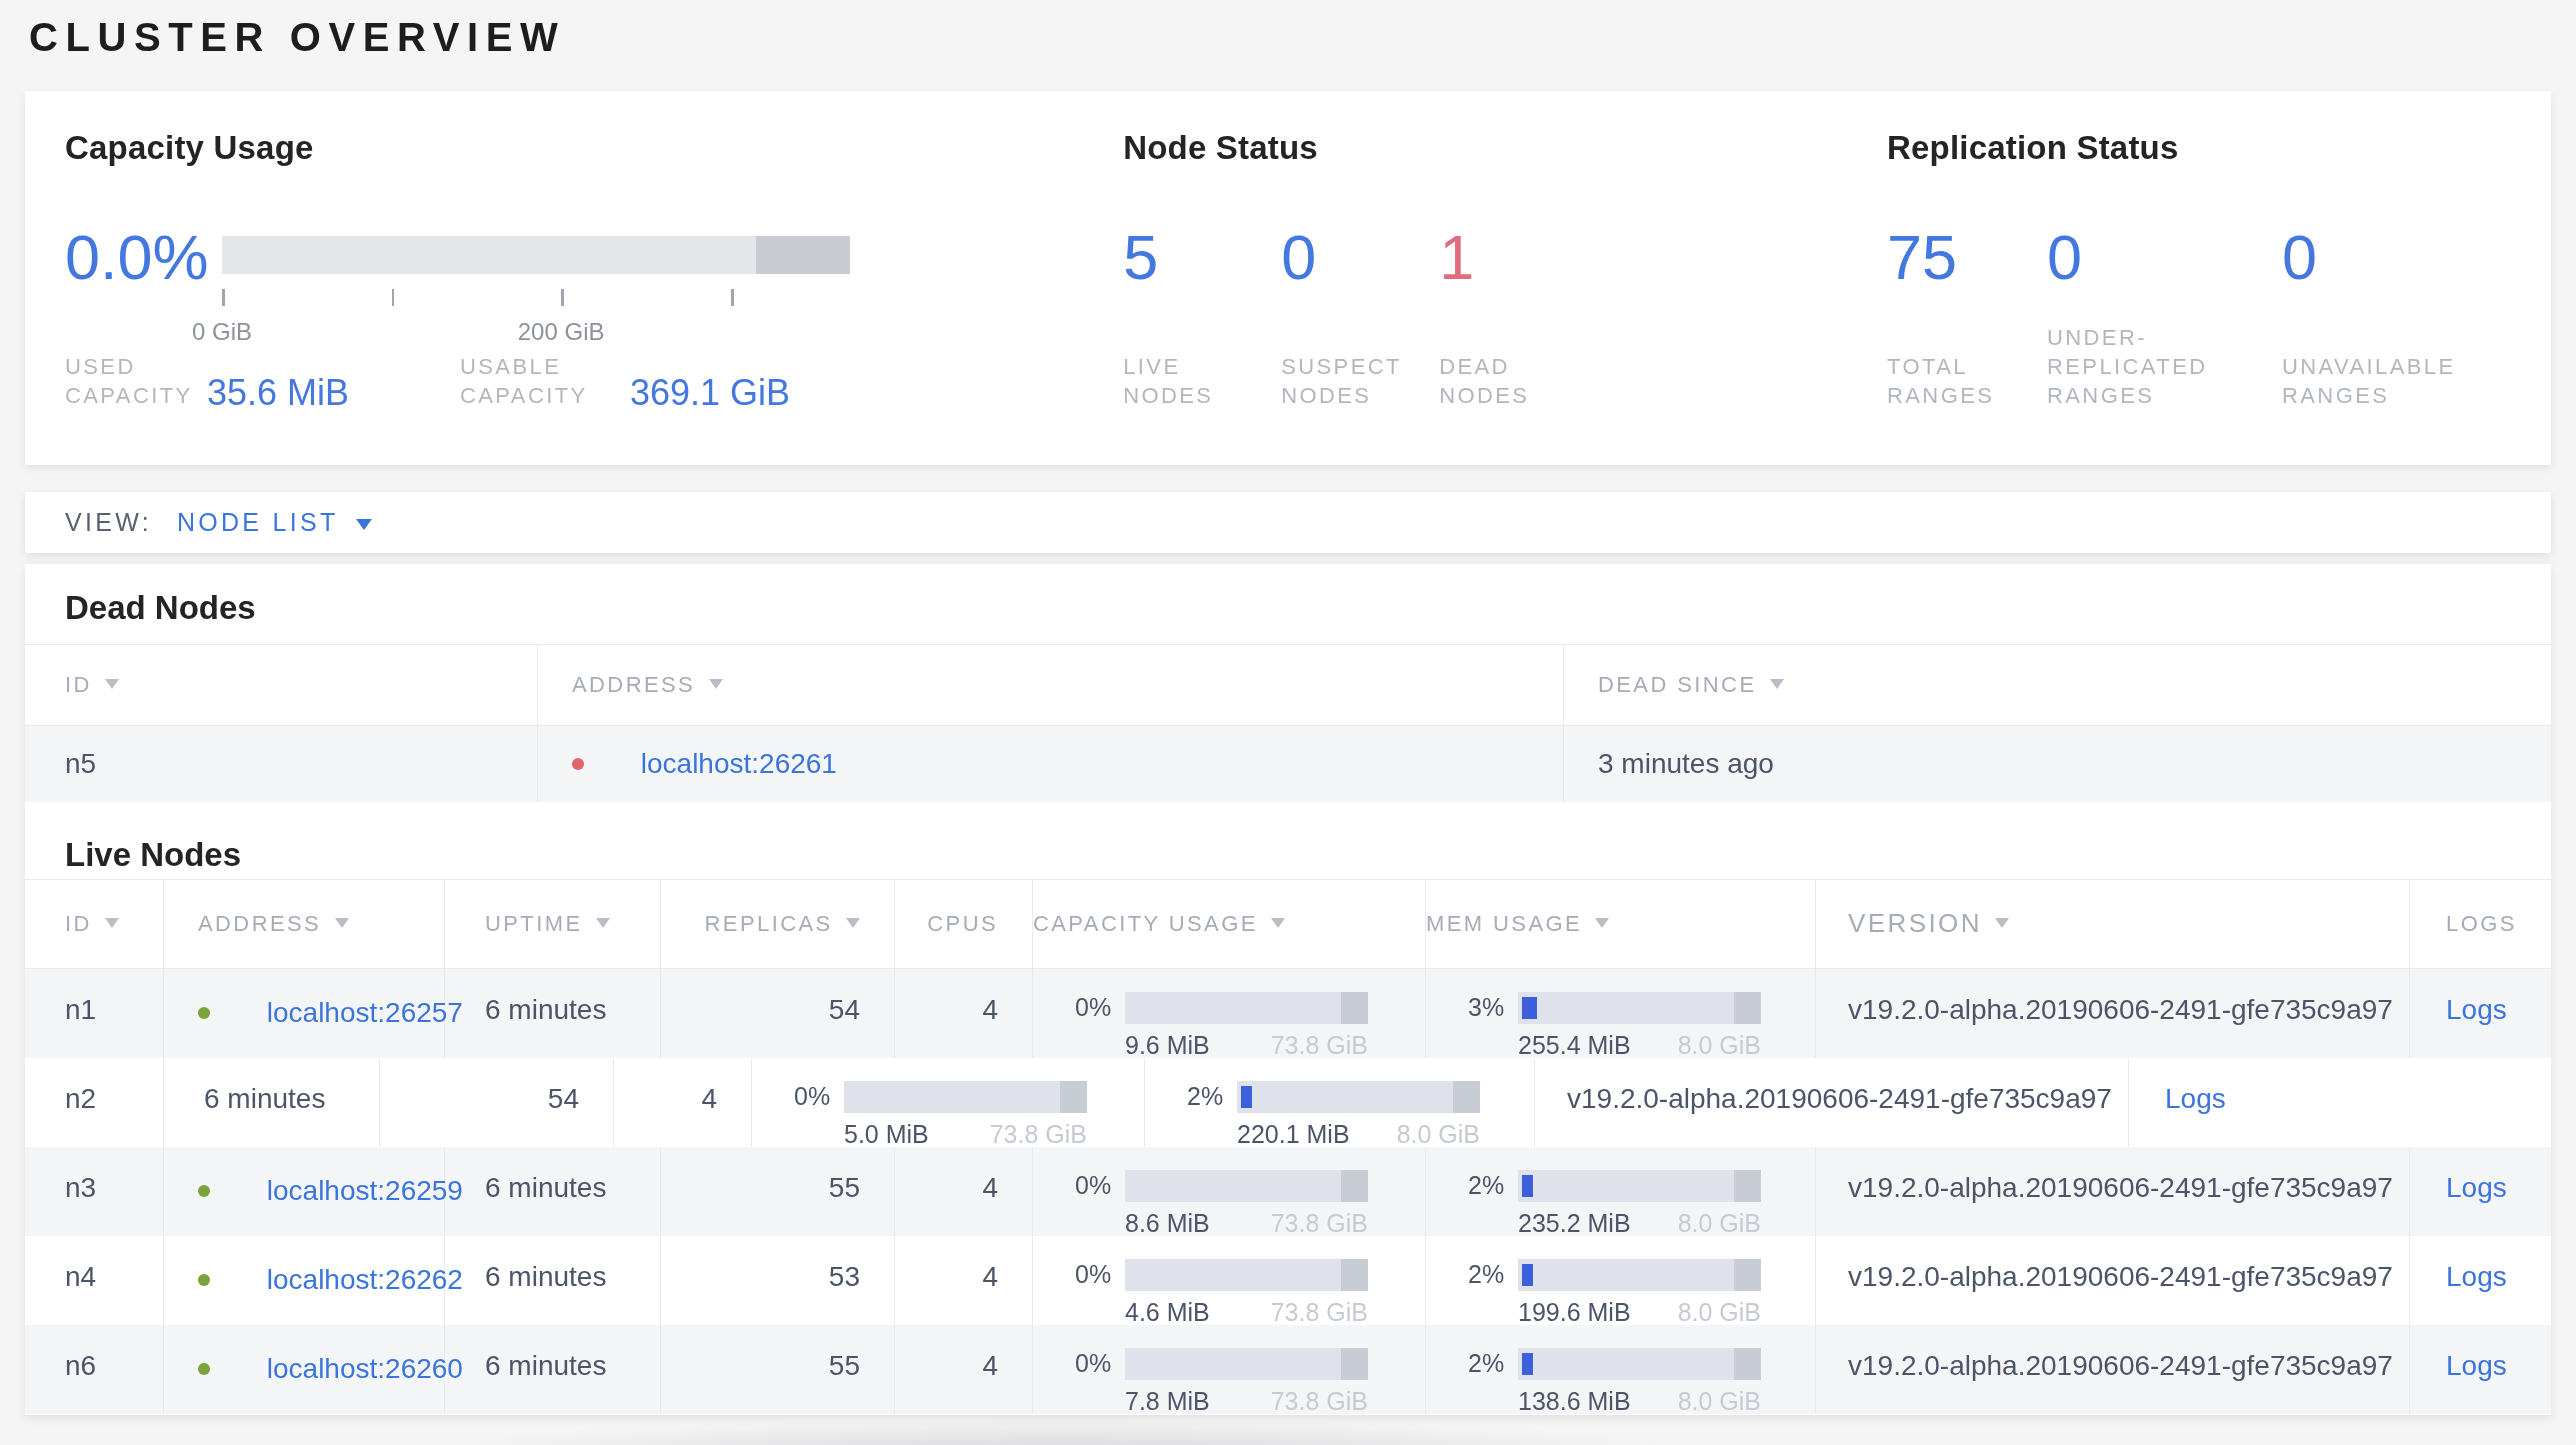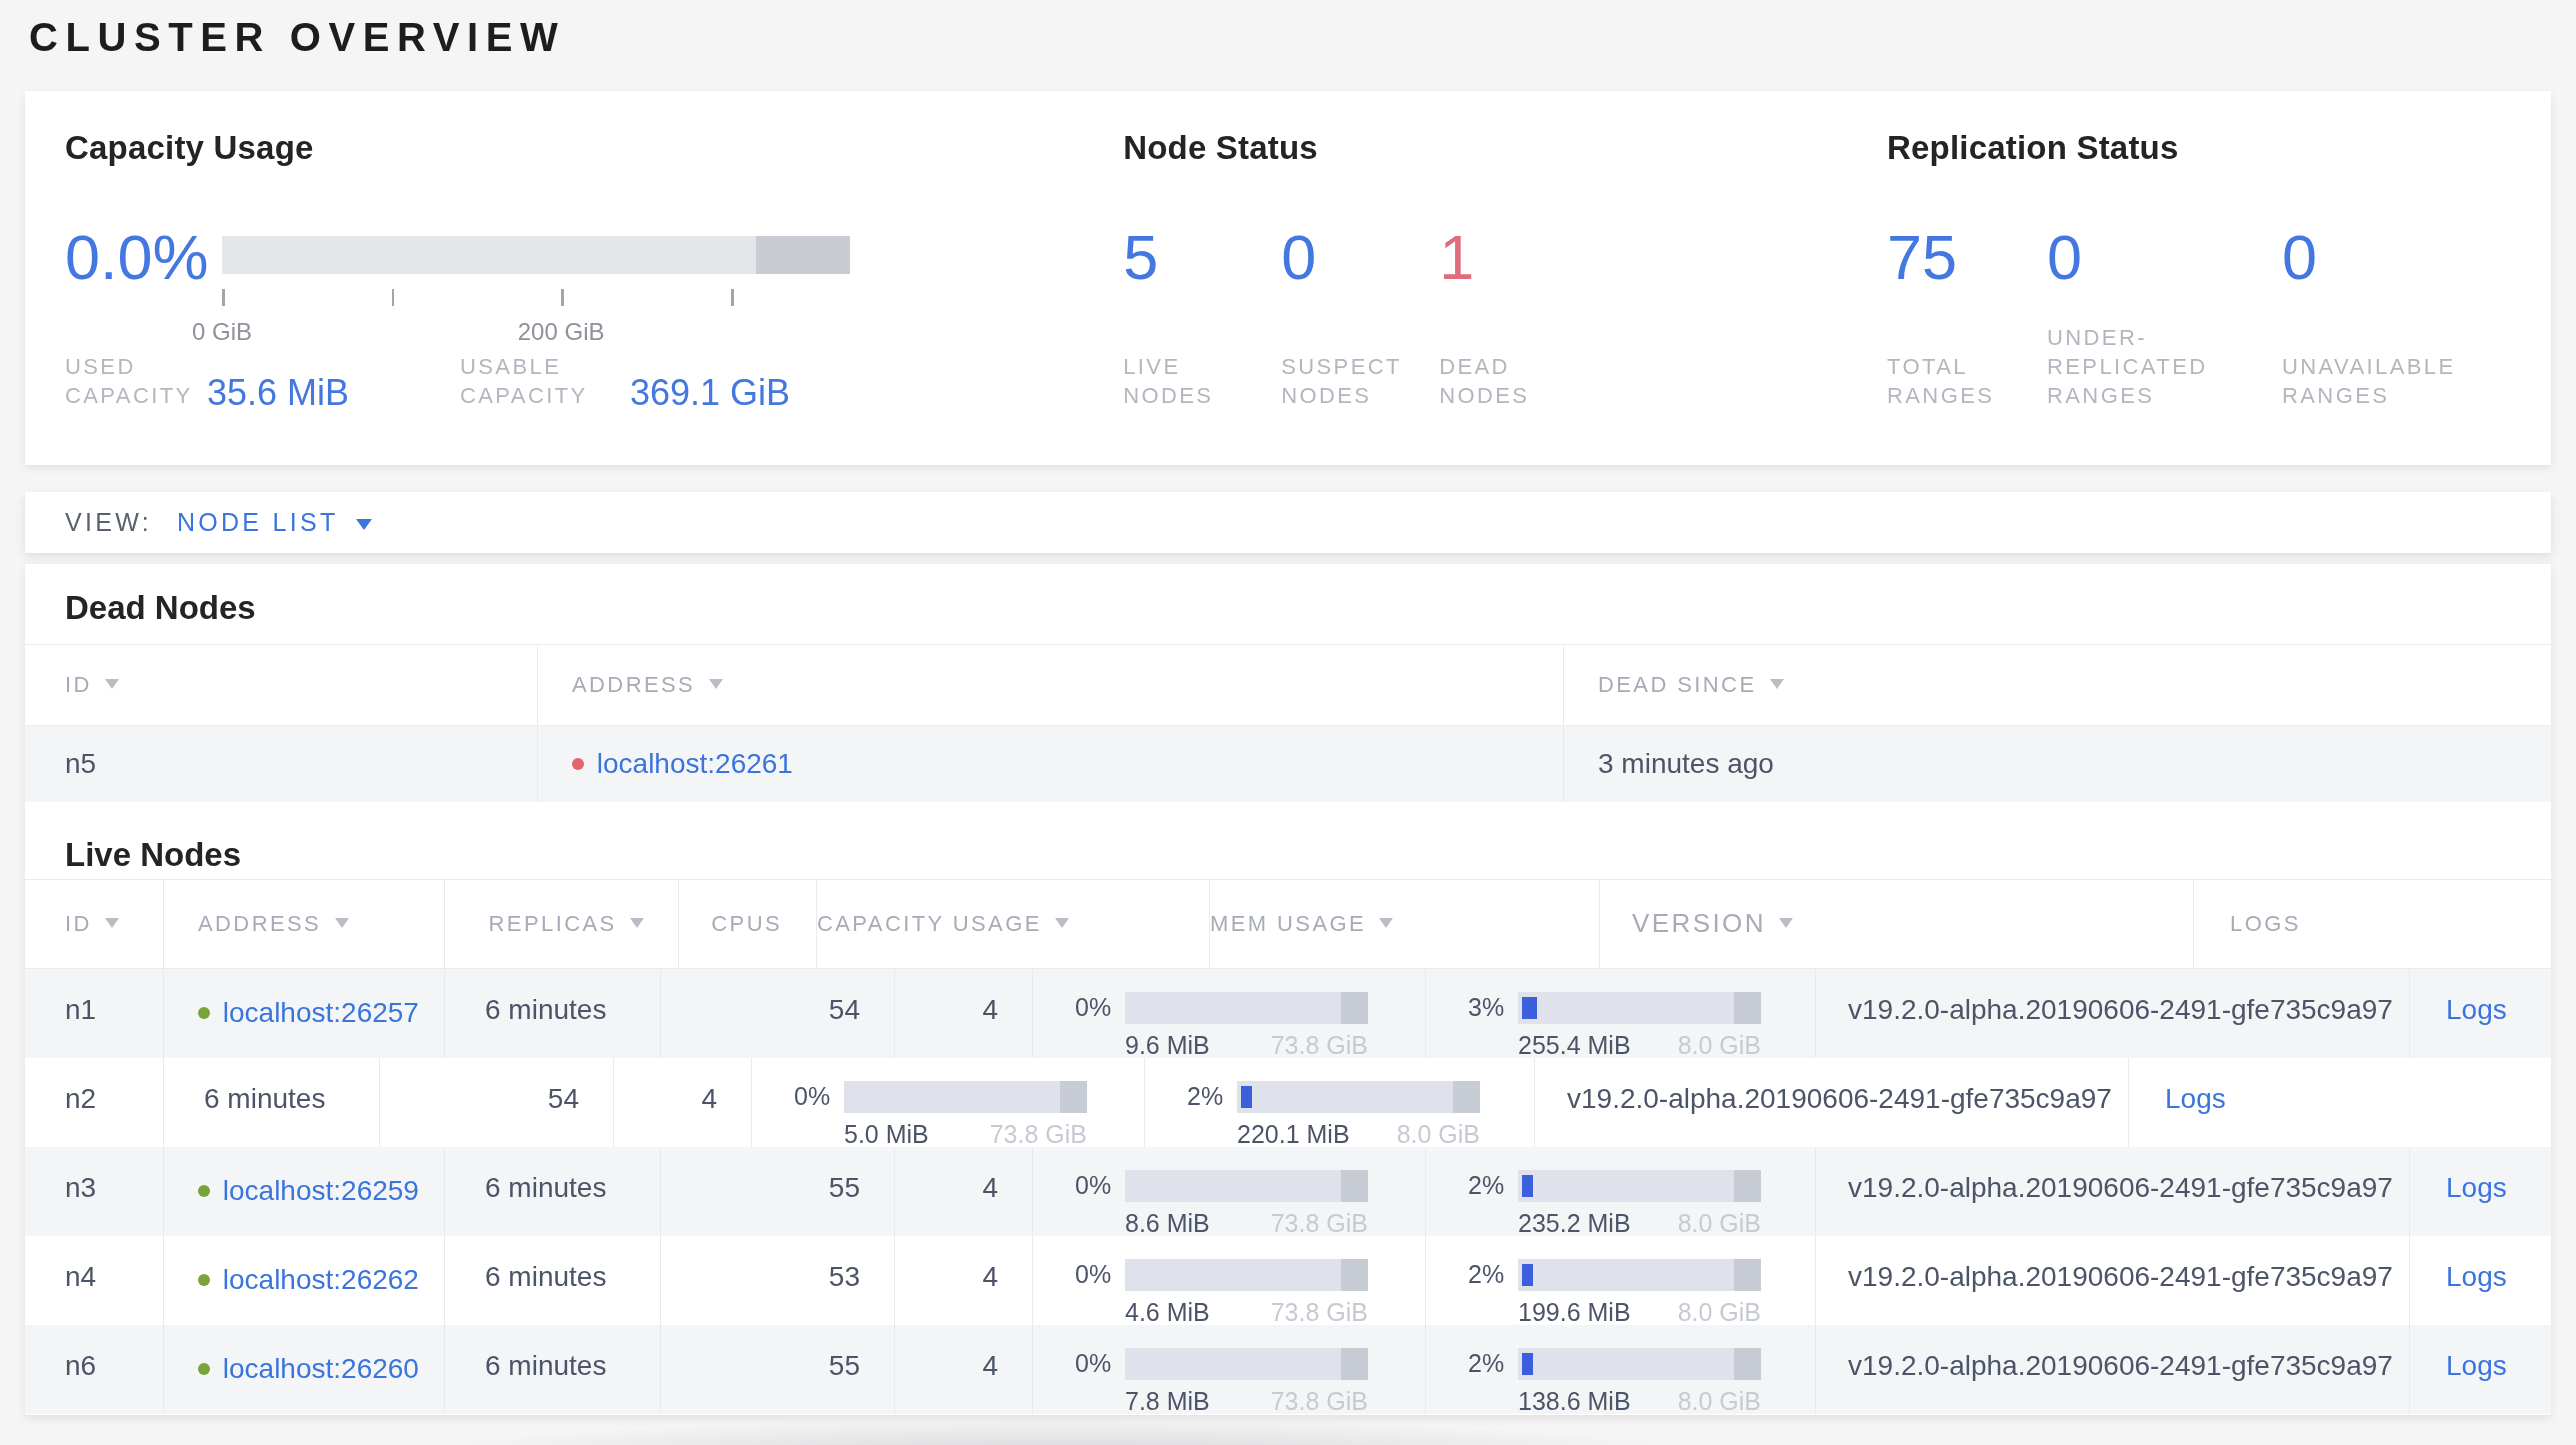--- a/index.html
+++ b/index.html
@@ -91,21 +91,21 @@
   .c6 { width:390px; }
   .c7 { width:594px; padding-left:32px; font-size:26px; }
   .c8 { width:141px; padding-left:36px; }
   .hc.c3, .hc.c4 { justify-content:flex-end; padding-right:34px; }
   .lrow .c3, .lrow .c4 { text-align:right; padding-right:34px; }
   .lrow .c5, .lrow .c6 { padding-top:23px; padding-left:42px; }
 
   .dot { display:inline-block; width:12.4px; height:12.4px; border-radius:50%; margin-right:12.4px; flex:none; }
   .dot-green { background:#7aa43a; }
   .dot-red { background:#e2656c; }
-  .addr-cell { display:flex; align-items:center; }
+  .addr-cell { display:flex; align-items:center;gap:44px; }
   .lrow .addr-cell { padding-top:0; }
   a.link { color:#3a74dd; text-decoration:none; cursor:pointer; }
 
   .meter { display:flex; align-items:center; }
   .meter .pct { width:50px; text-align:left; font-size:25px; color:#4c5468; flex:none; }
   .track { position:relative; width:243px; height:32px; background:#dfe2ea; flex:none; }
   .track .seg { position:absolute; right:0; top:0; bottom:0; width:11%; background:#c8ccd4; }
   .track .fill { position:absolute; left:3.8px; top:4.8px; bottom:4.8px; background:#3c5fdc; }
   .nums { display:flex; justify-content:space-between; width:243px; margin-left:50px; margin-top:7.6px; font-size:25px; }
   .nums .used { color:#4c5468; }
@@ -227,20 +227,24 @@
 
   <div class="thead lhead">
     <div class="hc c0">
       <span>ID</span>
         <i class="sort"></i>
     </div>
     <div class="hc c1">
       <span>ADDRESS</span>
         <i class="sort"></i>
     </div>
+    <div class="hc c2">
+      <span>UPTIME</span>
+        <i class="sort"></i>
+    </div>
     <div class="hc c3">
       <span>REPLICAS</span>
         <i class="sort"></i>
     </div>
     <div class="hc c4">
       <span>CPUS</span>
     </div>
     <div class="hc c5">
       <span>CAPACITY USAGE</span>
         <i class="sort"></i>

